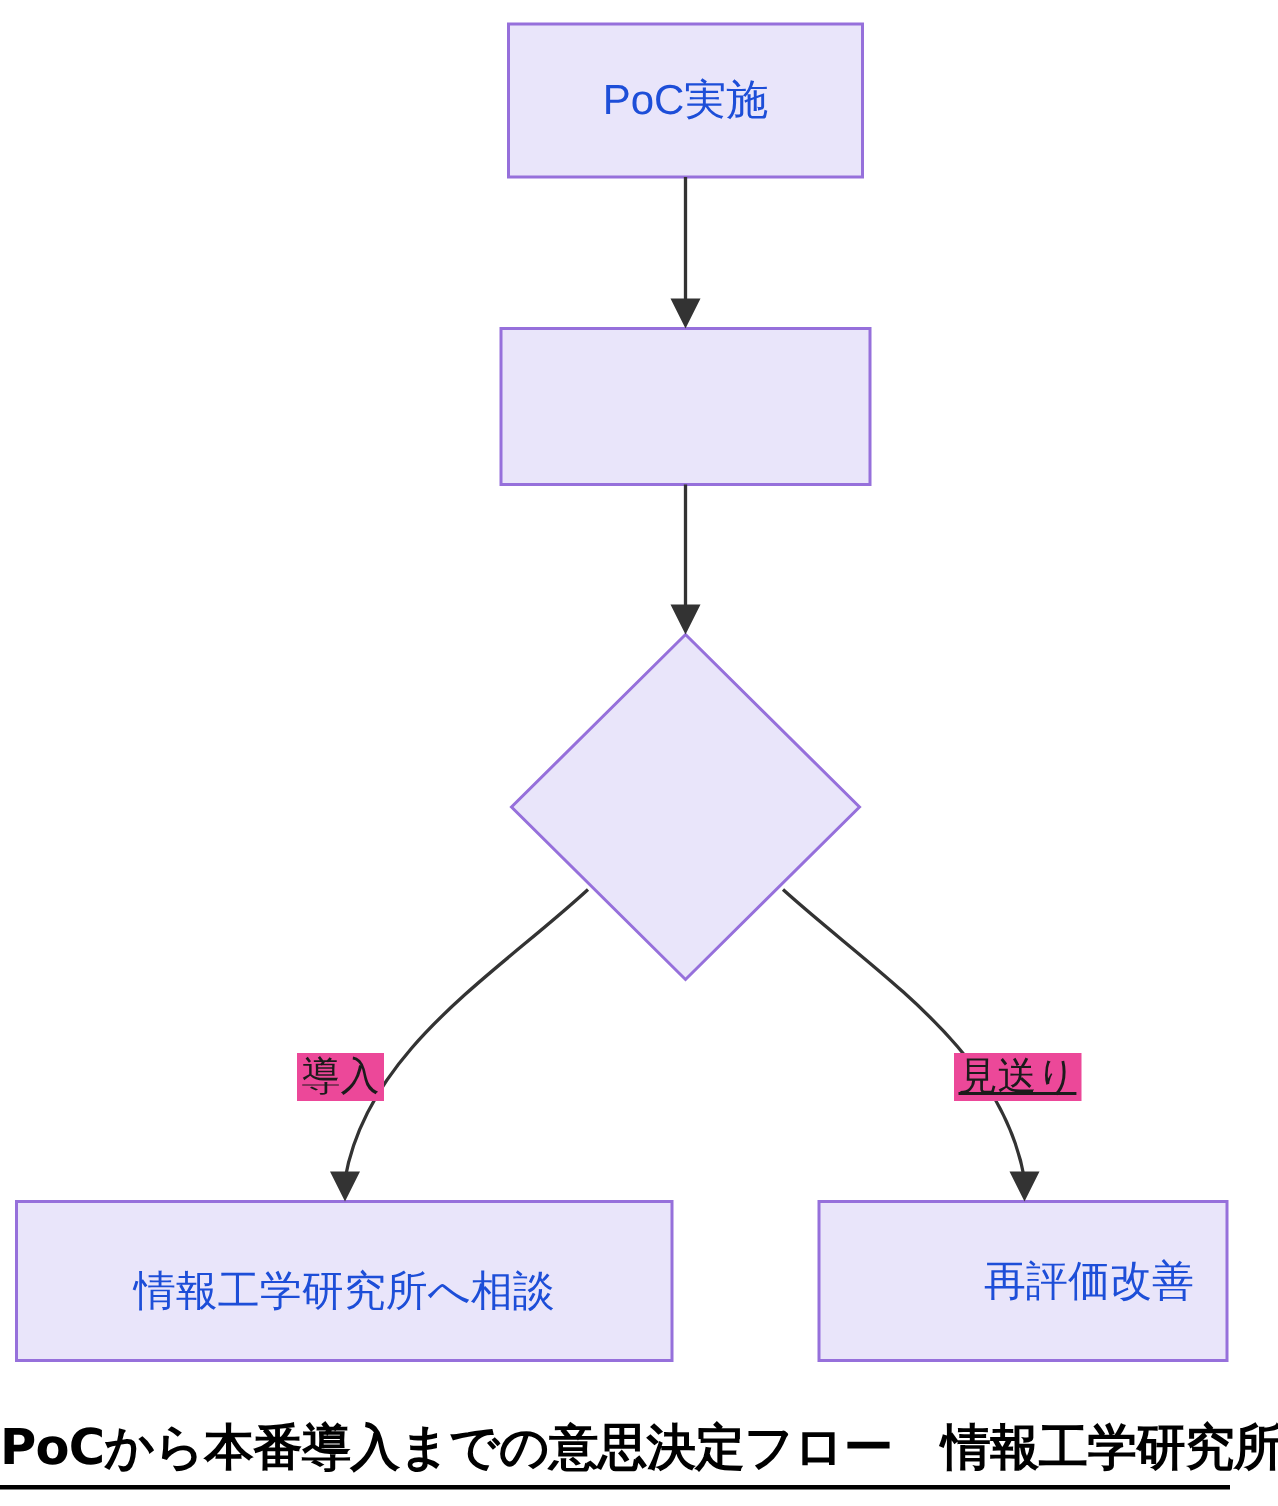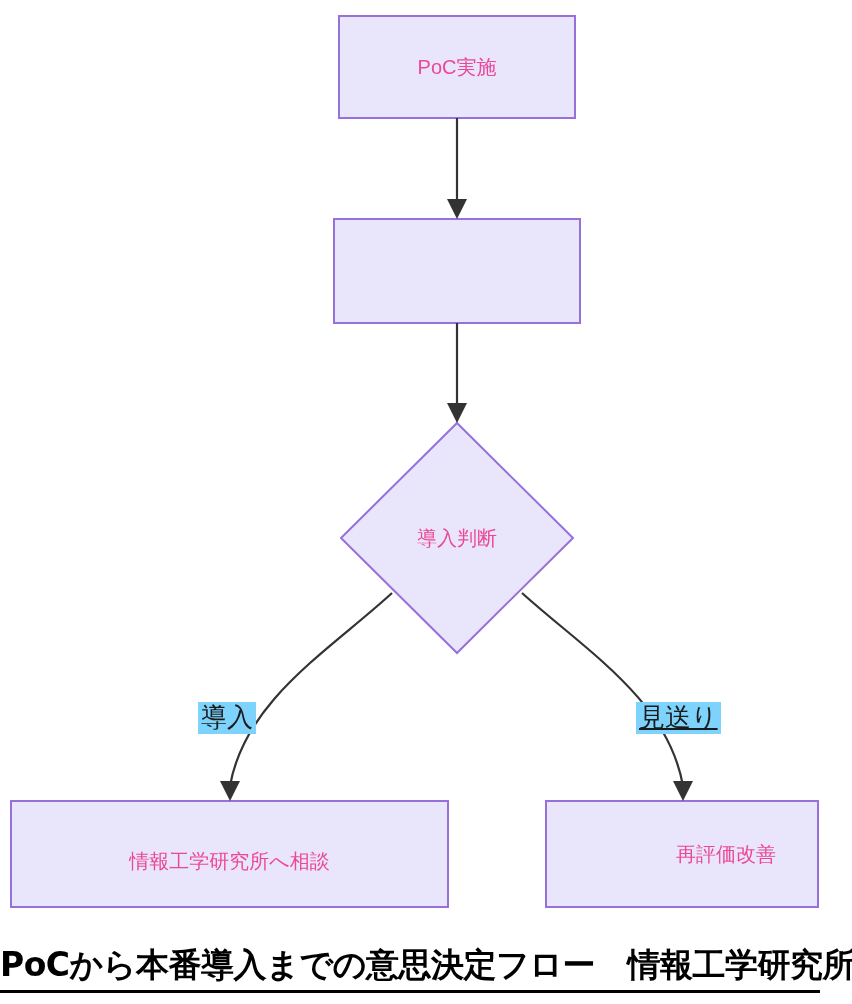--- a/index.html
+++ b/index.html
@@ -44,30 +44,30 @@
   }
   .edge-arrow {
     fill: #333333;
     stroke: none;
   }
   .node-label {
     position: absolute;
     display: flex;
     align-items: center;
     justify-content: center;
-    font-size: 20px;
-    color: #ec4899;
+    font-size: 28px;
+    color: #1d4ed8;
     text-align: center;
     line-height: 1.2;
     white-space: nowrap;
     pointer-events: none;
   }
   .edge-label {
     position: absolute;
-    background: #7dd3fc;
+    background: #ec4899;
     font-size: 26px;
     color: #1b1b1b;
     line-height: 1.15;
     padding: 1px 3px;
     white-space: nowrap;
   }
   #caption-bar {
     position: absolute;
     left: 0;
     top: 946px;
@@ -121,21 +121,20 @@
     <path class="edge-path" d="M 392,593 C 330,650 245,700 230,786"></path>
     <polygon class="edge-arrow" points="230,801 220,781 240,781"></polygon>
 
     <path class="edge-path" d="M 522,593 C 585,650 668,700 683,786"></path>
     <polygon class="edge-arrow" points="683,801 673,781 693,781"></polygon>
   </svg>
 
   <div class="node-label" style="left:339px; top:16px; width:236px; height:102px;">PoC実施</div>
 
 
-  <div class="node-label" style="left:341px; top:488px; width:232px; height:100px;">導入判断</div>
 
   <div class="node-label" style="left:11px; top:801px; width:437px; height:120px;border-radius:31px;">情報工学研究所へ相談</div>
 
   <div class="node-label" style="left:546px; top:801px; width:272px; height:106px;padding-left:44px;">再評価改善</div>
 
   <div class="edge-label" style="left:198px; top:702px;">導入</div>
 
   <div class="edge-label" style="left:636px; top:702px;text-decoration:underline;">見送り</div>
 
 </div>

